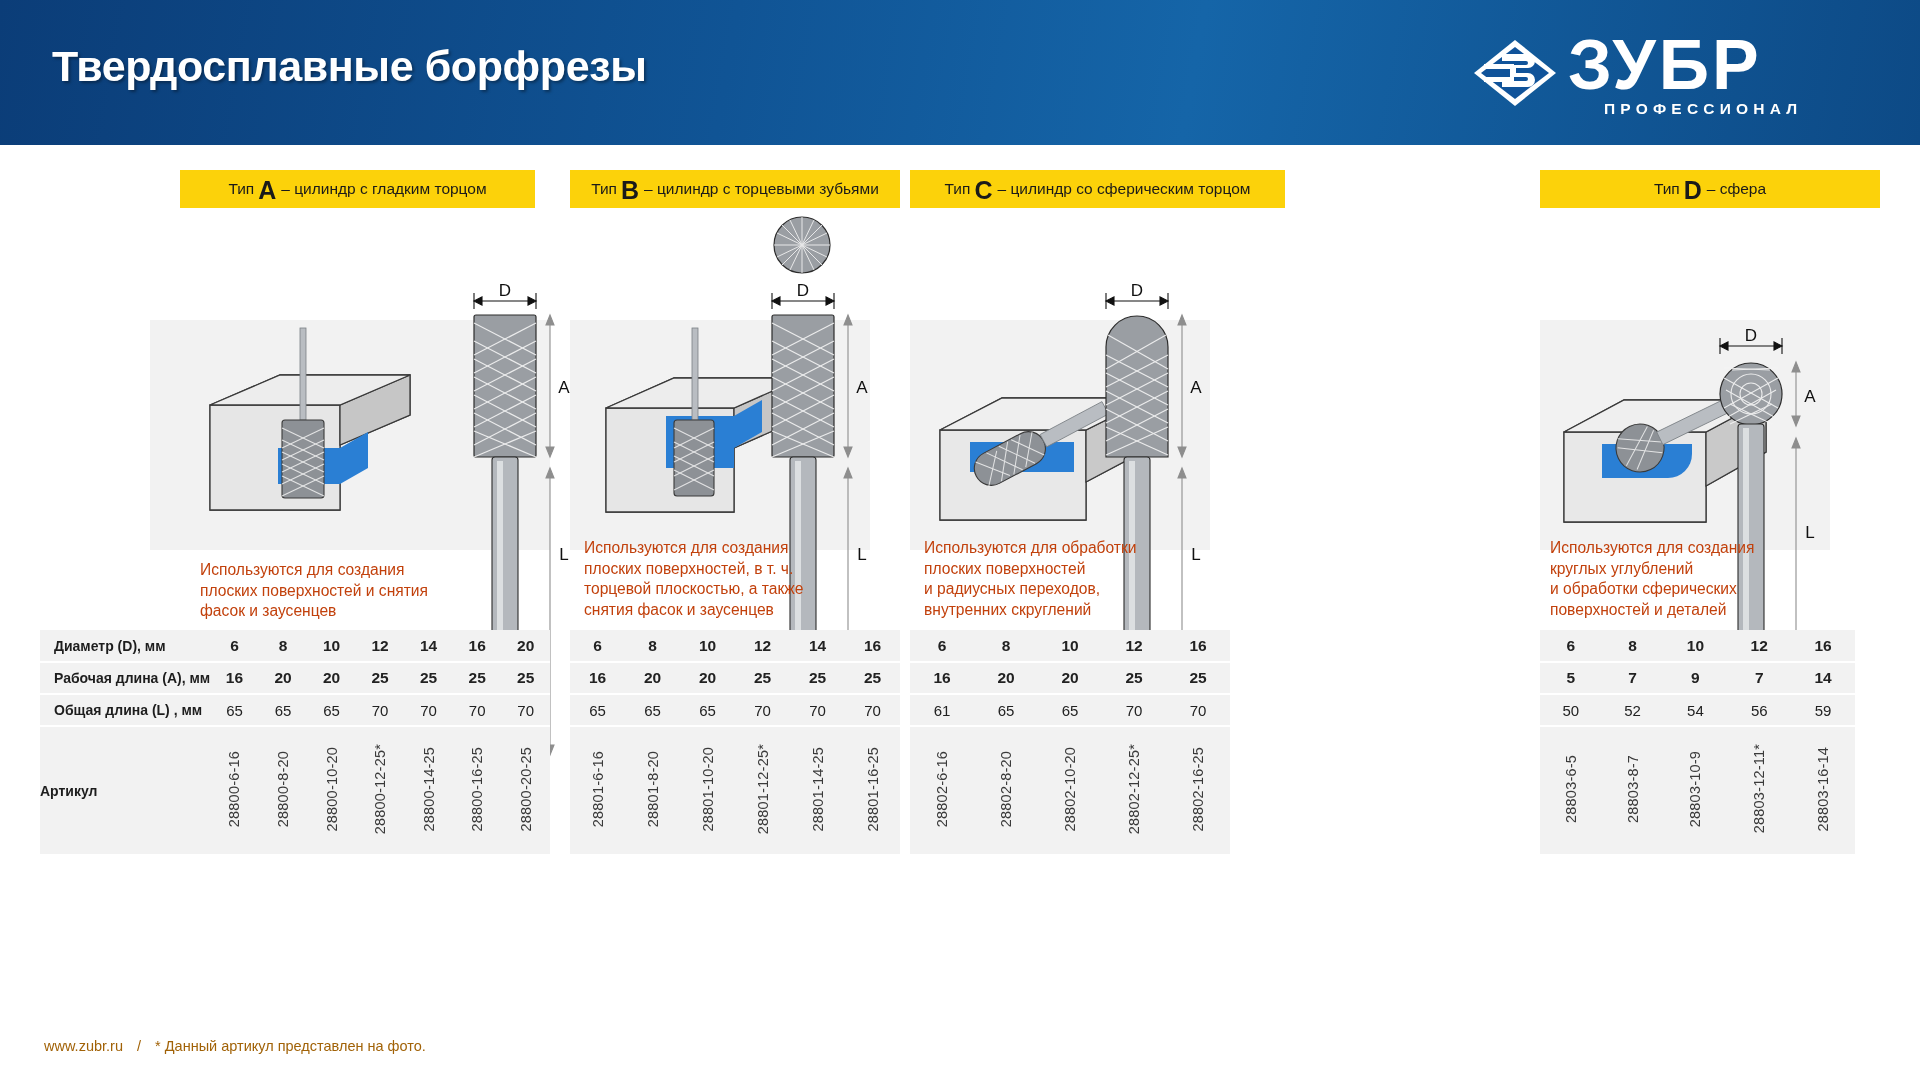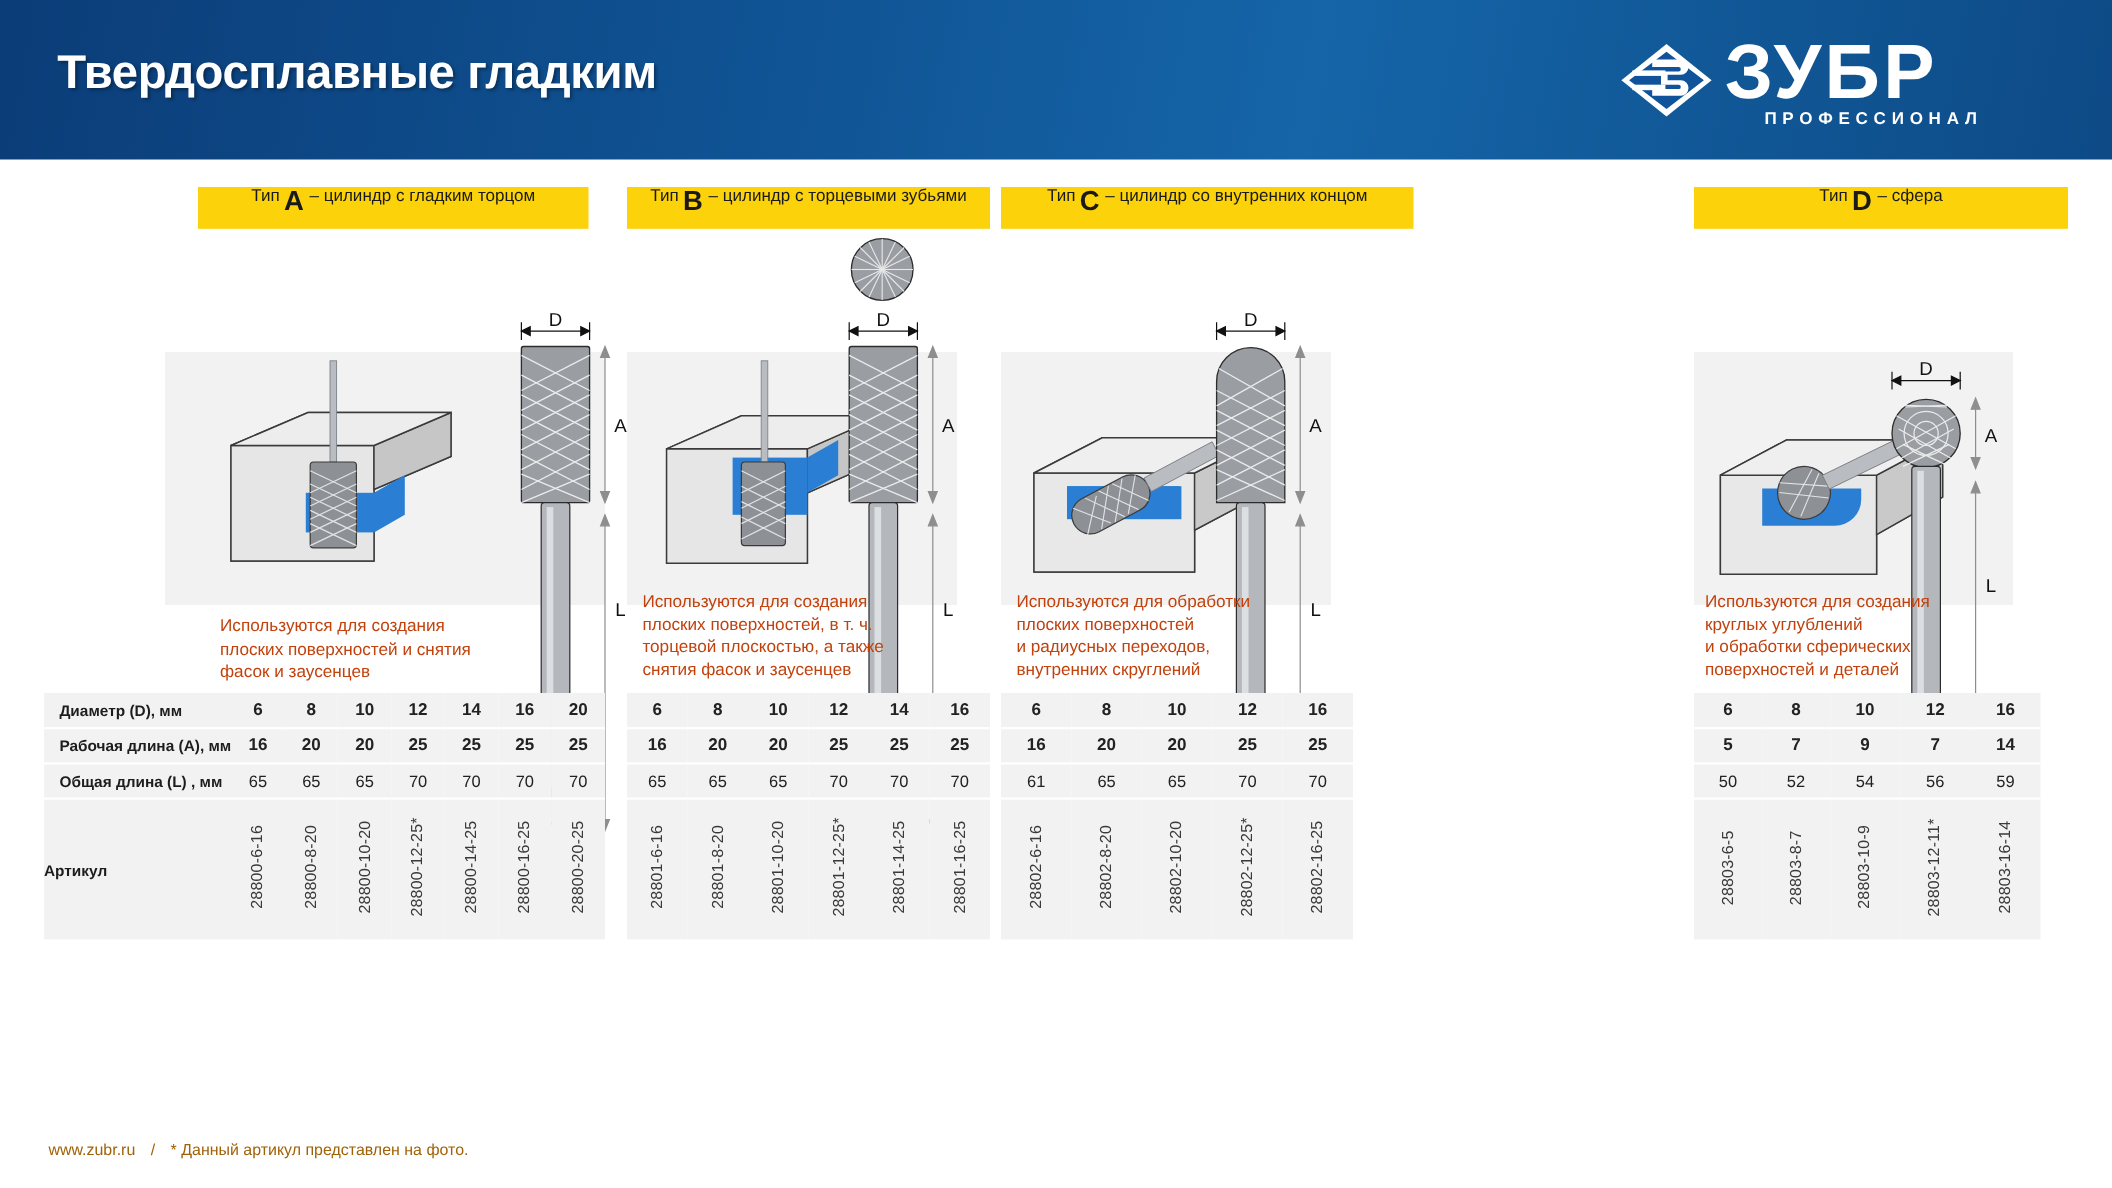--- a/index.html
+++ b/index.html
@@ -33,21 +33,21 @@
     position: absolute; left: 132px; top: 74px;
     font-size: 15.5px; font-weight: bold; color: #ffffff;
     letter-spacing: 5.2px;
   }
 
   
   .panel { position: absolute; top: 145px; height: 890px; }
 
   .type-head {
     position: absolute; top: 25px; height: 38px;
-    background: #fcd20a; display: flex; justify-content: center;
+    background: #fcd20a; display: flex; align-items: center; justify-content: center;
     white-space: nowrap; color: #1a1a1a; font-size: 15.5px;
   }
   .type-head .big { font-size: 25px; font-weight: bold; margin: 0 5px 0 4px; line-height: 1; position: relative; top: 1px;}
 
   
   .illus {
     position: absolute; background: #f2f2f2;
   }
   .desc {
     position: absolute; font-size: 15.6px; color: #c2410c; line-height: 1.33;
@@ -80,21 +80,21 @@
     position: absolute; left: 44px; top: 1038px;
     font-size: 14.5px; color: #a16207;
   }
   #footer .sep { margin: 0 10px; }
   svg { display: block; }
 </style>
 </head>
 <body>
 
 <div id="header">
-  <div id="header-title">Твердосплавные гладким</div>
+  <div id="header-title">Твердосплавные борфрезы</div>
 
   <div id="logo-block">
     <svg id="logo-mark" viewBox="0 0 86 70">
       <polygon points="43,2 84,35 43,68 2,35" fill="#ffffff"></polygon>
       <polygon points="43,9 77,35 43,61 9,35" fill="#10539a"></polygon>
       <rect x="12" y="26" width="30" height="5" fill="#ffffff"></rect>
       <rect x="12" y="39" width="30" height="5" fill="#ffffff"></rect>
       <path d="M30 16 h26 a7 7 0 0 1 0 14 h-12 v5 h12 a7 7 0 0 1 0 14 h-26 v-6 h24 a2 2 0 0 0 0 -4 h-16 v-12 h16 a2 2 0 0 0 0 -4 h-24 z" fill="#ffffff"></path>
     </svg>
     <div id="logo-word">ЗУБР</div>
@@ -367,21 +367,21 @@
       <td class="art"><span class="vert">28801-16-25</span></td>
     </tr>
   </tbody>
     </table>
 </div>
 
 <div class="panel" style="left:910px; width:640px;">
   <div class="type-head" style="left:0px; width:375px;">
     <span>Тип</span>
     <span class="big">C</span>
-    <span>– цилиндр со внутренних концом</span>
+    <span>– цилиндр со сферическим торцом</span>
   </div>
 
   <div class="illus" style="left:0px; top:175px; width:300px; height:230px;">
     <svg viewBox="0 0 300 230" width="300" height="230">
       <polygon points="30,110 92,78 240,78 240,128 176,162 176,200 30,200" fill="#dcdcdc" stroke="#3a3a3a" stroke-width="1.3"></polygon>
       <polygon points="30,110 176,110 176,200 30,200" fill="#e8e8e8" stroke="#3a3a3a" stroke-width="1.3"></polygon>
       <polygon points="176,110 240,78 240,128 176,162" fill="#c9c9c9" stroke="#3a3a3a" stroke-width="1.3"></polygon>
       <polygon points="30,110 92,78 240,78 176,110" fill="#efefef" stroke="#3a3a3a" stroke-width="1.3"></polygon>
       <path d="M60 150 h80 a22 22 0 0 0 22 -22 v-6 h-102 z" fill="#2a7fd4"></path>
       <rect x="60" y="122" width="104" height="30" fill="#2a7fd4"></rect>

